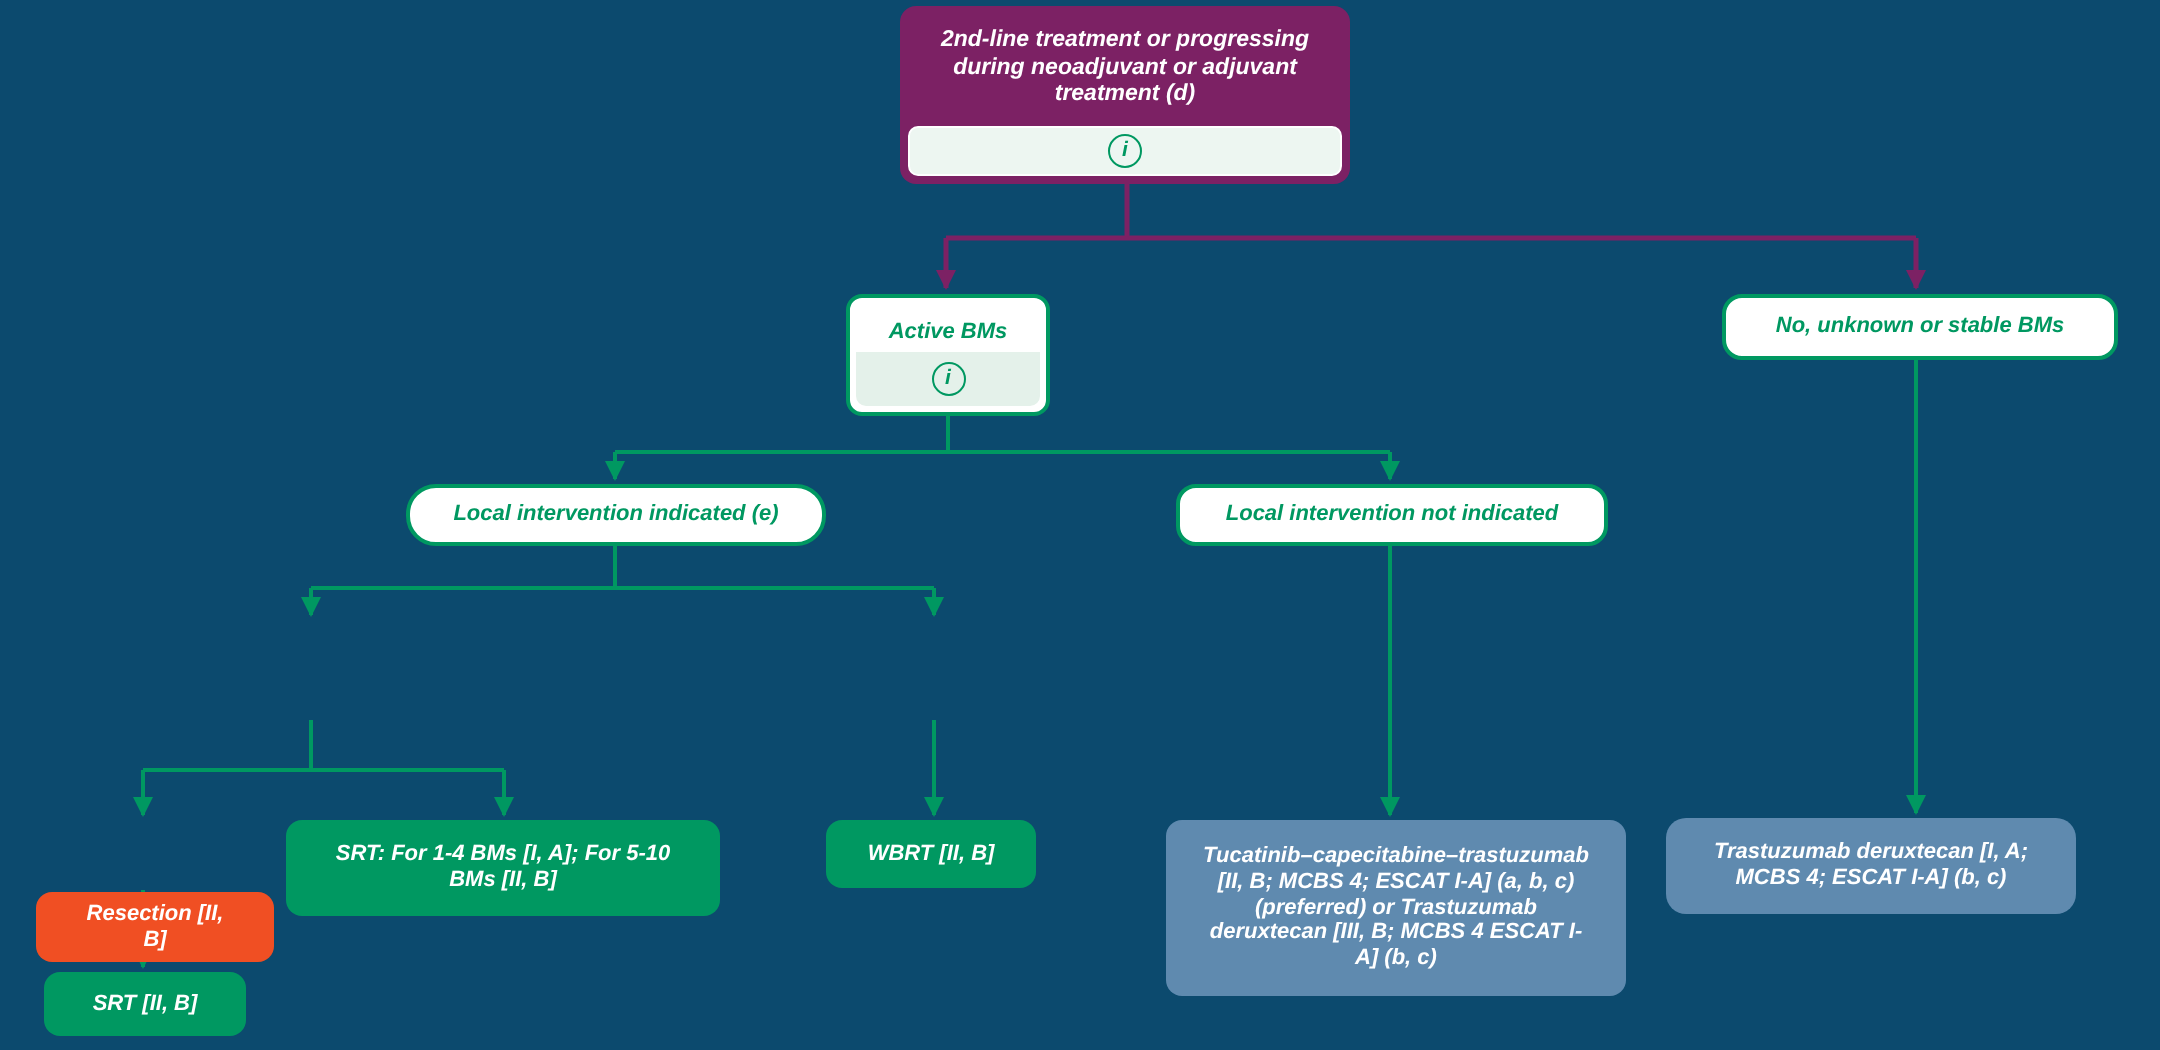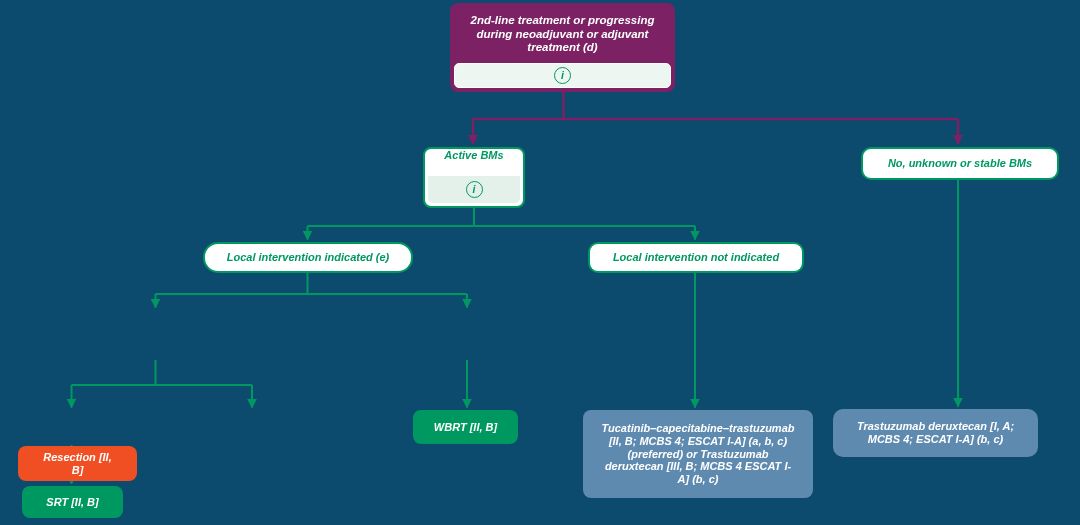--- a/index.html
+++ b/index.html
@@ -75,21 +75,21 @@
     justify-content: center;
     width: 15px; height: 15px;
     border: 1.7px solid #009861;
     border-radius: 50%;
     color: #009861;
     font-size: 10.5px;
     font-weight: bold;
     cursor: pointer;
   }
   .root-label  { margin-top: 11px; padding: 0 8px; }
-  .active-label{ }
+  .active-label{ margin-top: 11px; }
 
   
   .n-root            { left: 450px; top: 3px;   width: 225px; height: 89px; font-size: 11.5px; }
   .n-active          { left: 423px; top: 147px; width: 102px; height: 61px; border-width: 2.5px; border-radius: 8px; }
   .n-stable          { left: 861px; top: 147px; width: 198px; height: 33px; }
   .n-loc-ind         { left: 203px; top: 242px; width: 210px; height: 31px; border-radius: 15px; }
   .n-loc-not-ind     { left: 588px; top: 242px; width: 216px; height: 31px; }
   .n-bms110          { left: 47px;  top: 310px; width: 216px; height: 50px; }
   .n-bmsgt10         { left: 388px; top: 310px; width: 158px; height: 50px; }
   .n-resection       { left: 18px;  top: 410px; width: 119px; height: 35px; margin-top: 36px; }
@@ -169,20 +169,23 @@
   <div class="node outline n-loc-not-ind">
     <span>Local intervention not indicated</span>
   </div>
 
 
 
   <div class="node fill-orange n-resection">
     <span>Resection [II, B]</span>
   </div>
 
+  <div class="node fill-green n-srt-range">
+    <span>SRT: For 1-4 BMs [I, A]; For 5-10 BMs [II, B]</span>
+  </div>
 
   <div class="node fill-green n-srt">
     <span>SRT [II, B]</span>
   </div>
 
   <div class="node fill-green n-wbrt">
     <span>WBRT [II, B]</span>
   </div>
 
   <div class="node fill-blue n-tucatinib">

